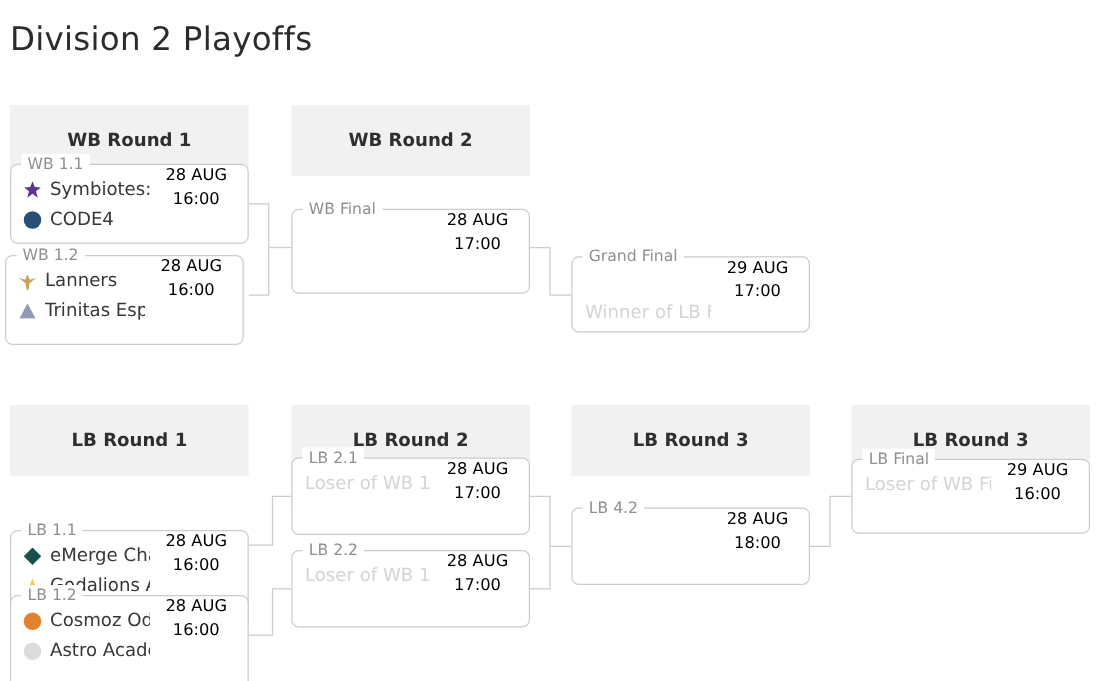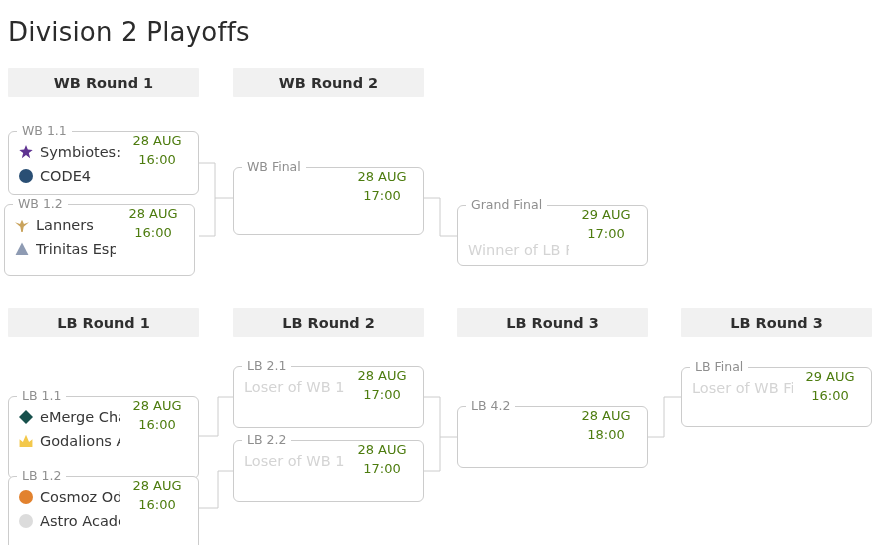--- a/index.html
+++ b/index.html
@@ -5,43 +5,43 @@
   html,body{margin:0;padding:0;background:#fff;}
   .page{
     position:relative;width:889px;height:545px;background:#fff;
     font-family:"DejaVu Sans","Liberation Sans",sans-serif;overflow:hidden;
   }
   .page-title{
     position:absolute;left:8px;top:17px;font-size:26px;color:#2b2b2b;
     font-weight:400;letter-spacing:.2px;
   }
   .round-header{
-    position:absolute;width:191px;height:29px;background:#f1f1f1;border-radius:1px;
+    position:absolute;width:191px;height:57px;background:#f1f1f1;border-radius:1px;
     display:flex;align-items:center;justify-content:center;
-    font-size:14.5px;font-weight:bold;color:#2f2f2f;
+    font-size:14.5px;font-weight:bold;color:#2f2f2f;margin-top:16px;
   }
   .connectors{position:absolute;left:0;top:0;pointer-events:none;}
   .match{
     position:absolute;width:191px;background:#fff;border:1px solid #ccc;border-radius:6px;
     box-sizing:border-box;display:flex;align-items:flex-start;
   }
   .match-label{
     position:absolute;top:-9px;left:8px;background:#fff;padding:0 5px;
     font-size:12.5px;color:#8f8f8f;line-height:1.3;white-space:nowrap;
   }
   .teams{flex:1;display:flex;flex-direction:column;justify-content:center;
     padding:9px 0 5px 10px;gap:2px;min-width:0;}
   .team{display:flex;align-items:center;gap:7px;height:22px;min-width:0;}
   .tname{
     font-size:14.5px;color:#373737;white-space:nowrap;overflow:hidden;max-width:96px;
   }
   .tname.placeholder{color:#d4d4d4;max-width:120px;}
   .dt{
     width:74px;flex:none;display:flex;flex-direction:column;justify-content:center;
-    align-items:center;font-size:13px;color:#4d7c0f;line-height:1.45;padding-right:4px;
+    align-items:center;font-size:13px;color:#000000;line-height:1.45;padding-right:4px;
   }
   .logo{width:14px;height:14px;flex:none;}
   .shape-star{clip-path:polygon(50% 0,63% 33%,98% 35%,70% 57%,80% 94%,50% 72%,20% 94%,30% 57%,2% 35%,37% 33%);}
   .shape-circle{border-radius:50%;}
   .shape-eagle{clip-path:polygon(0 30%,36% 42%,50% 12%,64% 42%,100% 30%,62% 62%,55% 100%,45% 100%,38% 62%);}
   .shape-triangle{clip-path:polygon(50% 4%,96% 92%,4% 92%);}
   .shape-diamond{clip-path:polygon(50% 0,100% 50%,50% 100%,0 50%);}
   .shape-crown{clip-path:polygon(4% 92%,96% 92%,96% 38%,72% 58%,50% 6%,28% 58%,4% 38%);}
 </style>
 </head>
@@ -127,21 +127,21 @@
       <div class="team">
         <span class="tname placeholder">Winner of LB Fi...</span>
       </div>
     </div>
     <div class="dt">
       <div>29 AUG</div>
       <div>17:00</div>
     </div>
   </div>
 
-  <div class="match" style="left:8px;top:396px;height:83px">
+  <div class="match" style="left:8px;top:424px;height:83px">
     <span class="match-label">LB 1.1</span>
     <div class="teams">
       <div class="team">
         <span class="logo shape-diamond" style="background: rgb(23, 80, 76);"></span>
         <span class="tname">eMerge Cha...</span>
       </div>
       <div class="team">
         <span class="logo shape-crown" style="background: rgb(243, 200, 75);"></span>
         <span class="tname">Godalions A...</span>
       </div>

